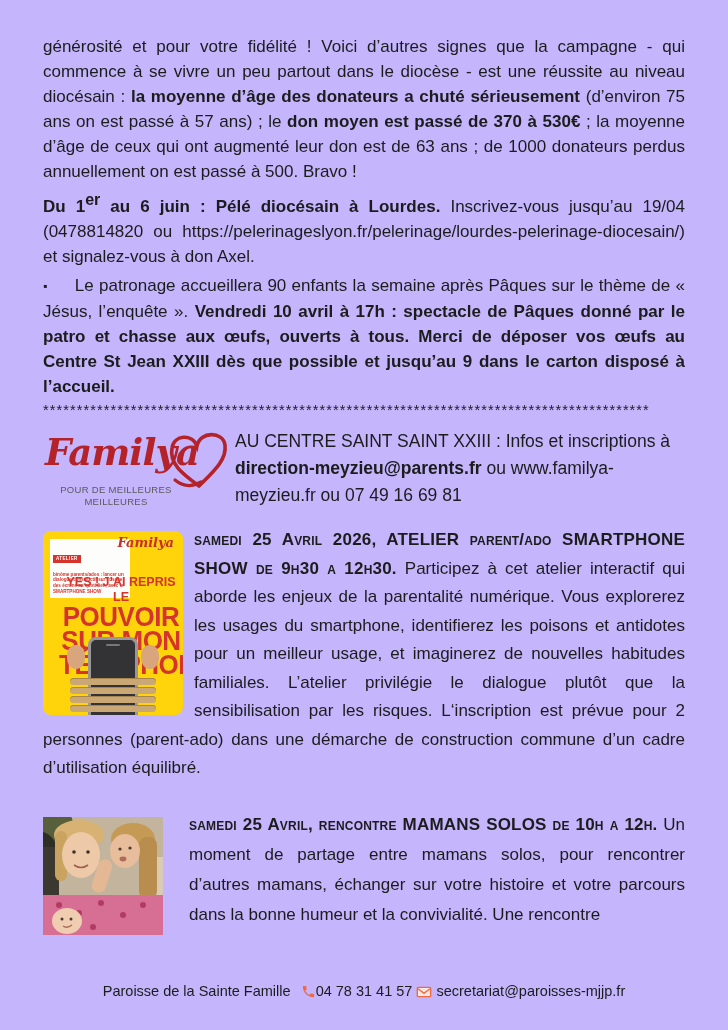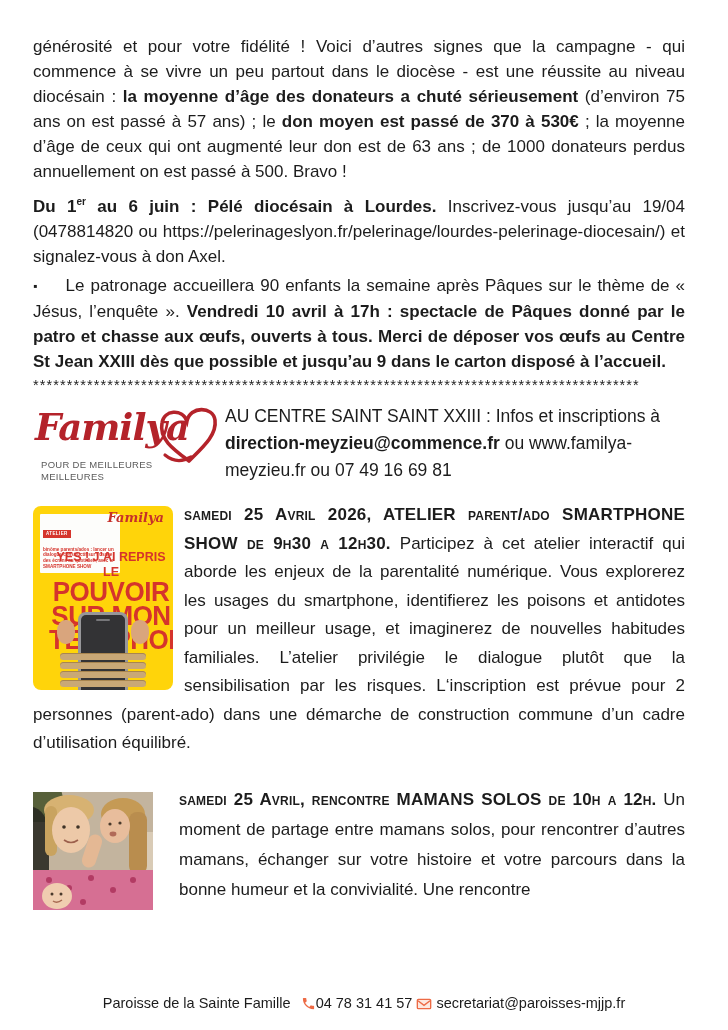--- a/index.html
+++ b/index.html
@@ -1,54 +1,54 @@
 <!DOCTYPE html>
 <html lang="fr"><head>
 <meta charset="utf-8">
 <style>
   html,body { margin:0; padding:0; background:#888; }
   .page {
     position:relative;
     width:728px; height:1030px;
     margin:0 auto;
-    background:#ffffff;
+    background:#c4b5fd;
     box-sizing:border-box;
-    padding:34px 43px 0 33px;
+    padding:34px 43px 0 43px;
     font-family:"Liberation Sans", sans-serif;
     font-size:17px; line-height:25px;
     color:#1c1c1c;
     overflow:hidden;
   }
   p { margin:0; }
   .just { text-align:justify; }
   b, .b { font-weight:bold; }
   .intro { margin-bottom:10px; }
   .bullet-p { margin-bottom:6px; }
   .bullet-glyph { font-size:12px; vertical-align:1px; }
   .bullet-tab { display:inline-block; width:27px; }
   .lourdes-p { margin-bottom:4px; }
-  sup { font-size:10px; line-height:0; }
+  sup { font-size:16px; line-height:0; }
   .separator {
     white-space:nowrap; overflow:hidden;
     font-size:14.5px; line-height:17px; letter-spacing:1.1px;
     margin-top:3px;
   }
 
   
   .familya-row { display:flex; align-items:flex-start; margin:7px 0 8px 0; min-height:92px; }
   .familya-logo { width:192px; flex:0 0 192px; position:relative; height:92px; }
   .familya-script {
     font-family:"DejaVu Serif", serif; font-style:italic; font-weight:bold;
     font-size:37px; color:#b4232a; letter-spacing:-1px;
     position:absolute; top:8px; left:2px; line-height:1;
   }
   .familya-heart { position:absolute; left:118px; top:-2px; }
   .familya-tagline {
     position:absolute; top:58px; left:8px; width:130px;
-    font-size:9.5px; line-height:12px; color:#5a5a5a; text-align:left;
+    font-size:9.5px; line-height:12px; color:#5a5a5a; text-align:center;
     letter-spacing:0.3px;
   }
   .familya-info { font-size:17.5px; line-height:27px; padding-top:2px; width:440px; }
 
   
   .smartphone-block { line-height:28.5px; }
   .sc { font-variant:small-caps; font-weight:bold; letter-spacing:0.2px; }
   .poster {
     float:left; width:140px; height:184px;
     margin:5px 11px 4px 0;
@@ -87,21 +87,21 @@
     box-sizing:border-box;
   }
   .phone-speaker { width:14px; height:2px; background:#77777a; border-radius:2px; margin:4px auto 0 auto; }
 
   
   .mamans-block { line-height:30px; margin-top:27px; }
   .mamans-photo { float:left; width:120px; height:118px; margin:7px 26px 2px 0; }
 
   
   .footer {
-    position:absolute; left:0; right:0; bottom:17px;
+    position:absolute; left:0; right:0; bottom:29px;
     text-align:center; font-size:14.5px; line-height:19px; color:#1c1c1c;
   }
   .footer svg { vertical-align:-3px; }
   .footer .sep-sp { display:inline-block; width:2px; }
 </style>
 </head>
 <body>
 
 <div class="page">
 
@@ -122,21 +122,21 @@
         <svg width="78" height="74" viewBox="0 0 78 74">
           <path d="M38 62 C 22 50, 8 40, 11 24 C 13 11, 31 9, 36 22 C 39 7, 62 7, 64 21 C 66 36, 52 48, 38 62" fill="none" stroke="#b4232a" stroke-width="3.6" stroke-linecap="round"></path>
           <path d="M14 56 Q 26 66 40 58" fill="none" stroke="#b4232a" stroke-width="3.2" stroke-linecap="round"></path>
         </svg>
       </span>
       <span class="familya-tagline">
         <span>POUR DE MEILLEURES</span><br>
         <span>MEILLEURES</span>
       </span>
     </div>
-    <div class="familya-info"><span>AU CENTRE SAINT SAINT XXIII : Infos et inscriptions à </span><b>direction-meyzieu@commence.fr</b><span> ou www.familya-meyzieu.fr ou 07 49 16 69 81</span></div>
+    <div class="familya-info"><span>AU CENTRE SAINT SAINT XXIII : Infos et inscriptions à </span><b>direction-meyzieu@parents.fr</b><span> ou www.familya-meyzieu.fr ou 07 49 16 69 81</span></div>
   </div>
 
   <div class="smartphone-block just">
     <div class="poster">
       <div class="poster-note">
         <span class="poster-chip">ATELIER</span>
         <div class="poster-note-text">binôme parents/ados : lancer un dialogue constructif sur l’usage des écrans au quotidien, avec le SMARTPHONE SHOW</div>
       </div>
       <span class="poster-brand">Familya</span>
       <div class="poster-title">

